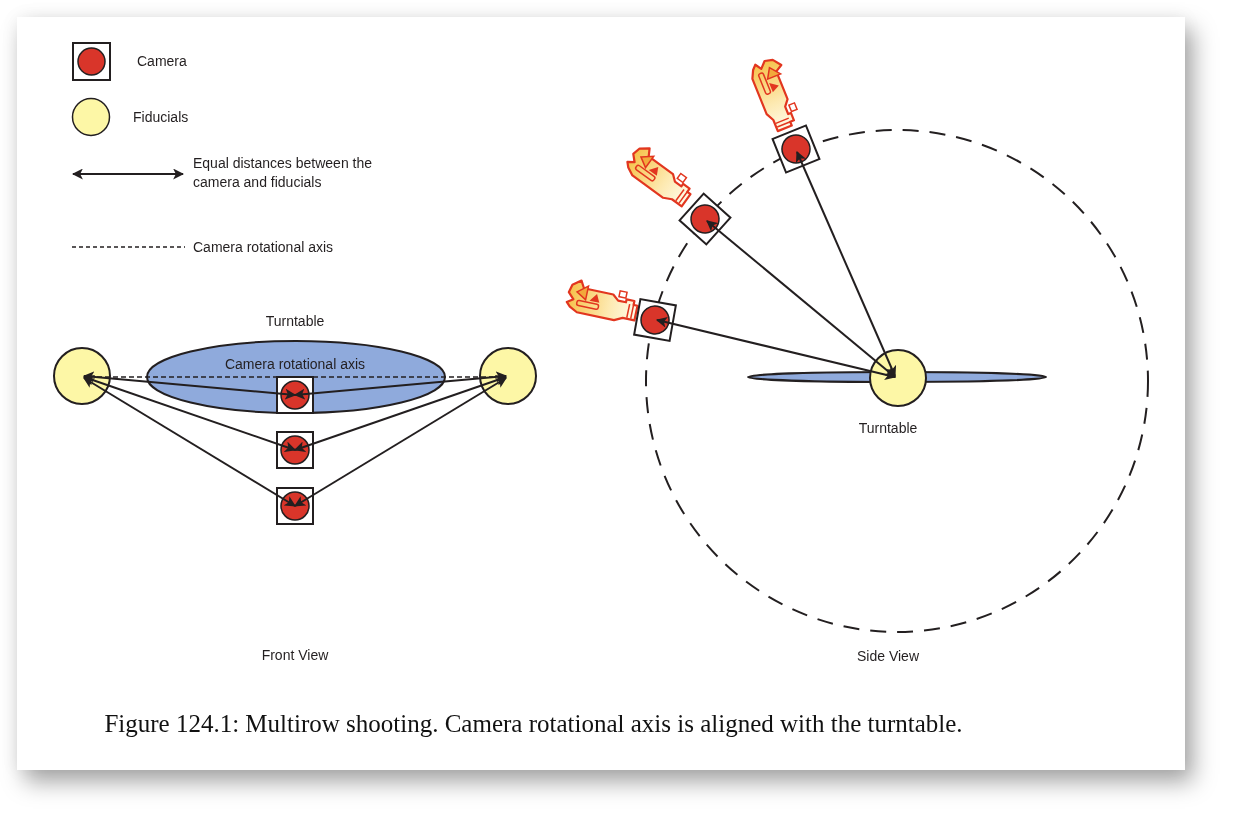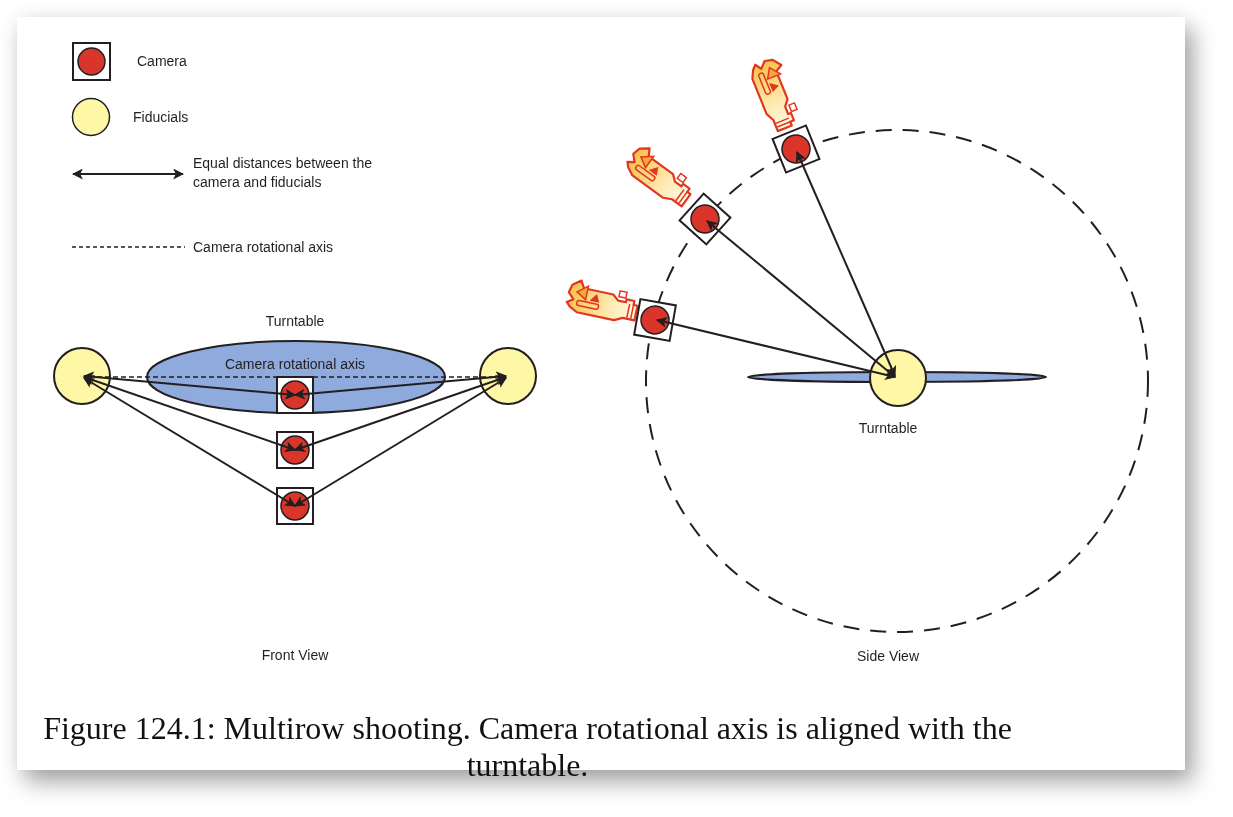--- a/index.html
+++ b/index.html
@@ -8,21 +8,21 @@
     font-family: "Liberation Sans", sans-serif;
   }
   .page {
     position: absolute; left: 17px; top: 17px; width: 1168px; height: 753px; background: #fff;
     box-shadow: 8px 12px 22px rgba(0,0,0,0.35), 0 0 18px rgba(0,0,0,0.06);
   }
   svg.diagram { position: absolute; left: 0; top: 0; }
   .lbl { font-family: "Liberation Sans", sans-serif; font-size: 14px; fill: #231f20; }
   .caption {
     position: absolute; left: 0; width: 1055px; top: 710px; text-align: center;
-    font-family: "Liberation Serif", serif; font-size: 32px; color: #111; letter-spacing: 0px;
+    font-family: "Liberation Serif", serif; font-size: 25px; color: #111; letter-spacing: 0px; padding-left: 6px;
   }
 </style>
 </head>
 <body>
 
 <div class="page"></div>
 
 <svg class="diagram" width="1233" height="817" viewBox="0 0 1233 817">
   <defs>
     <marker id="ah" viewBox="0 0 10 10" refX="9" refY="5" markerWidth="5.5" markerHeight="5.5" orient="auto-start-reverse">

